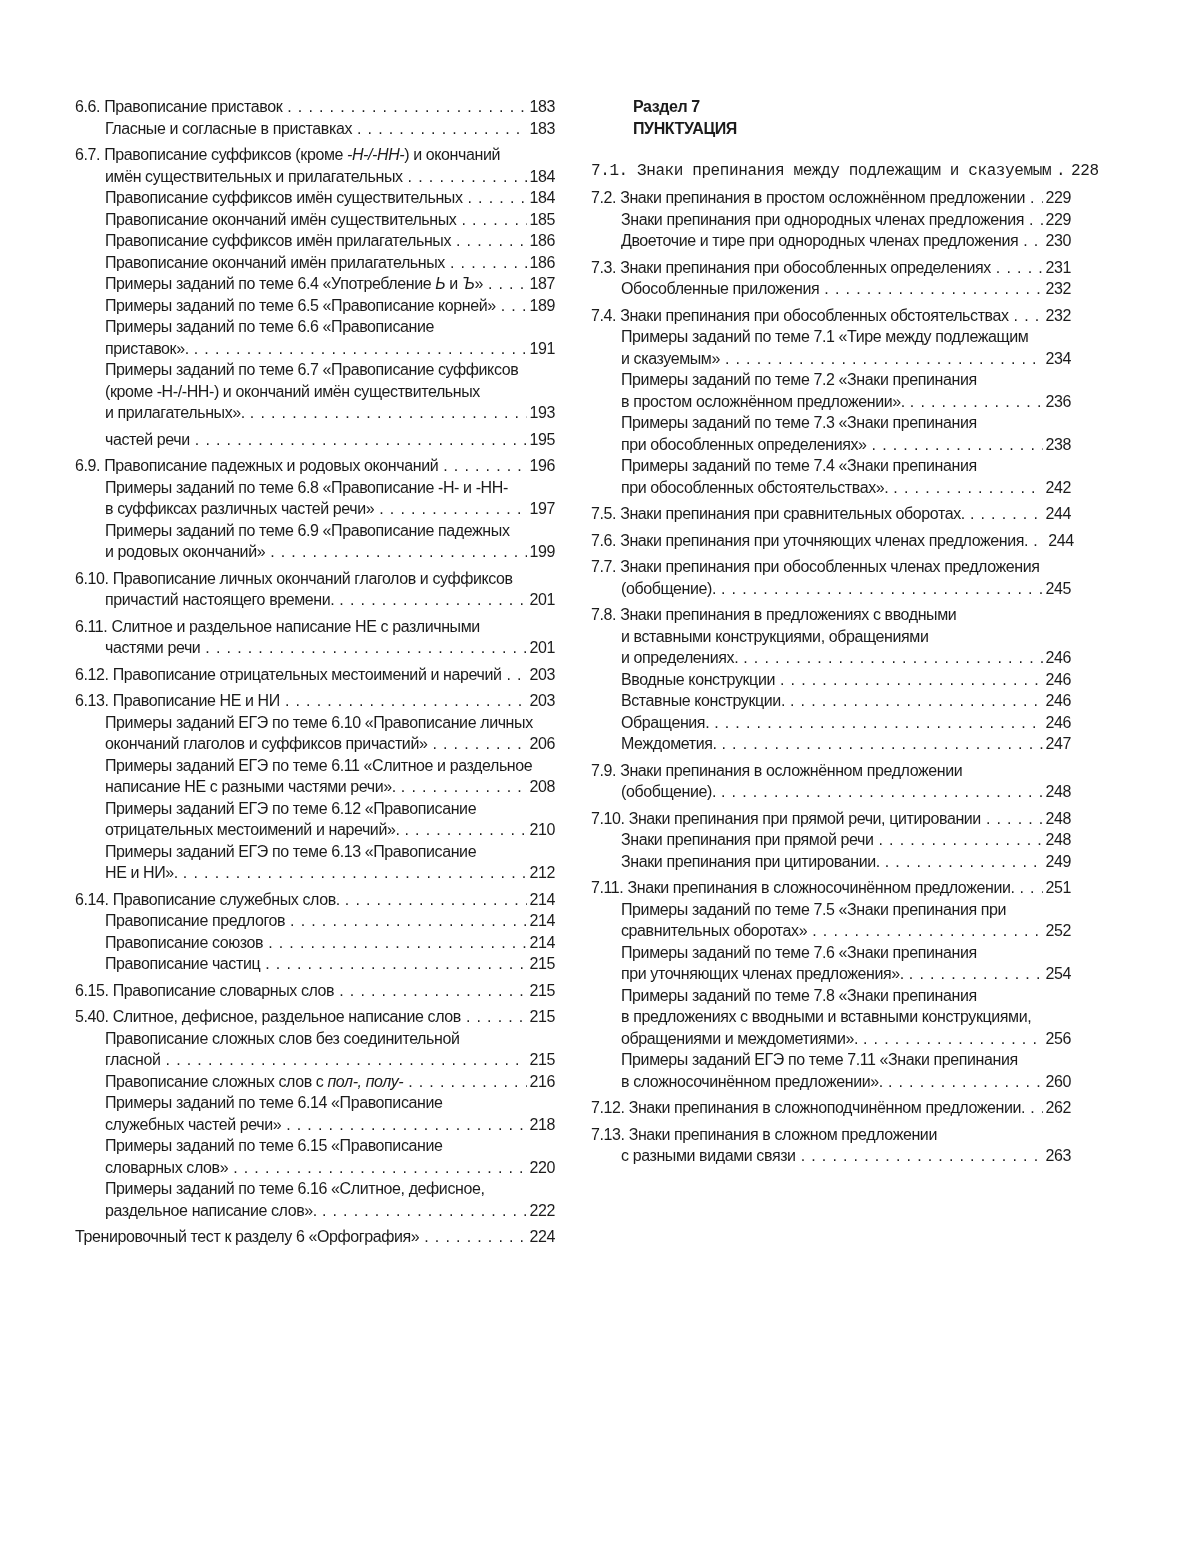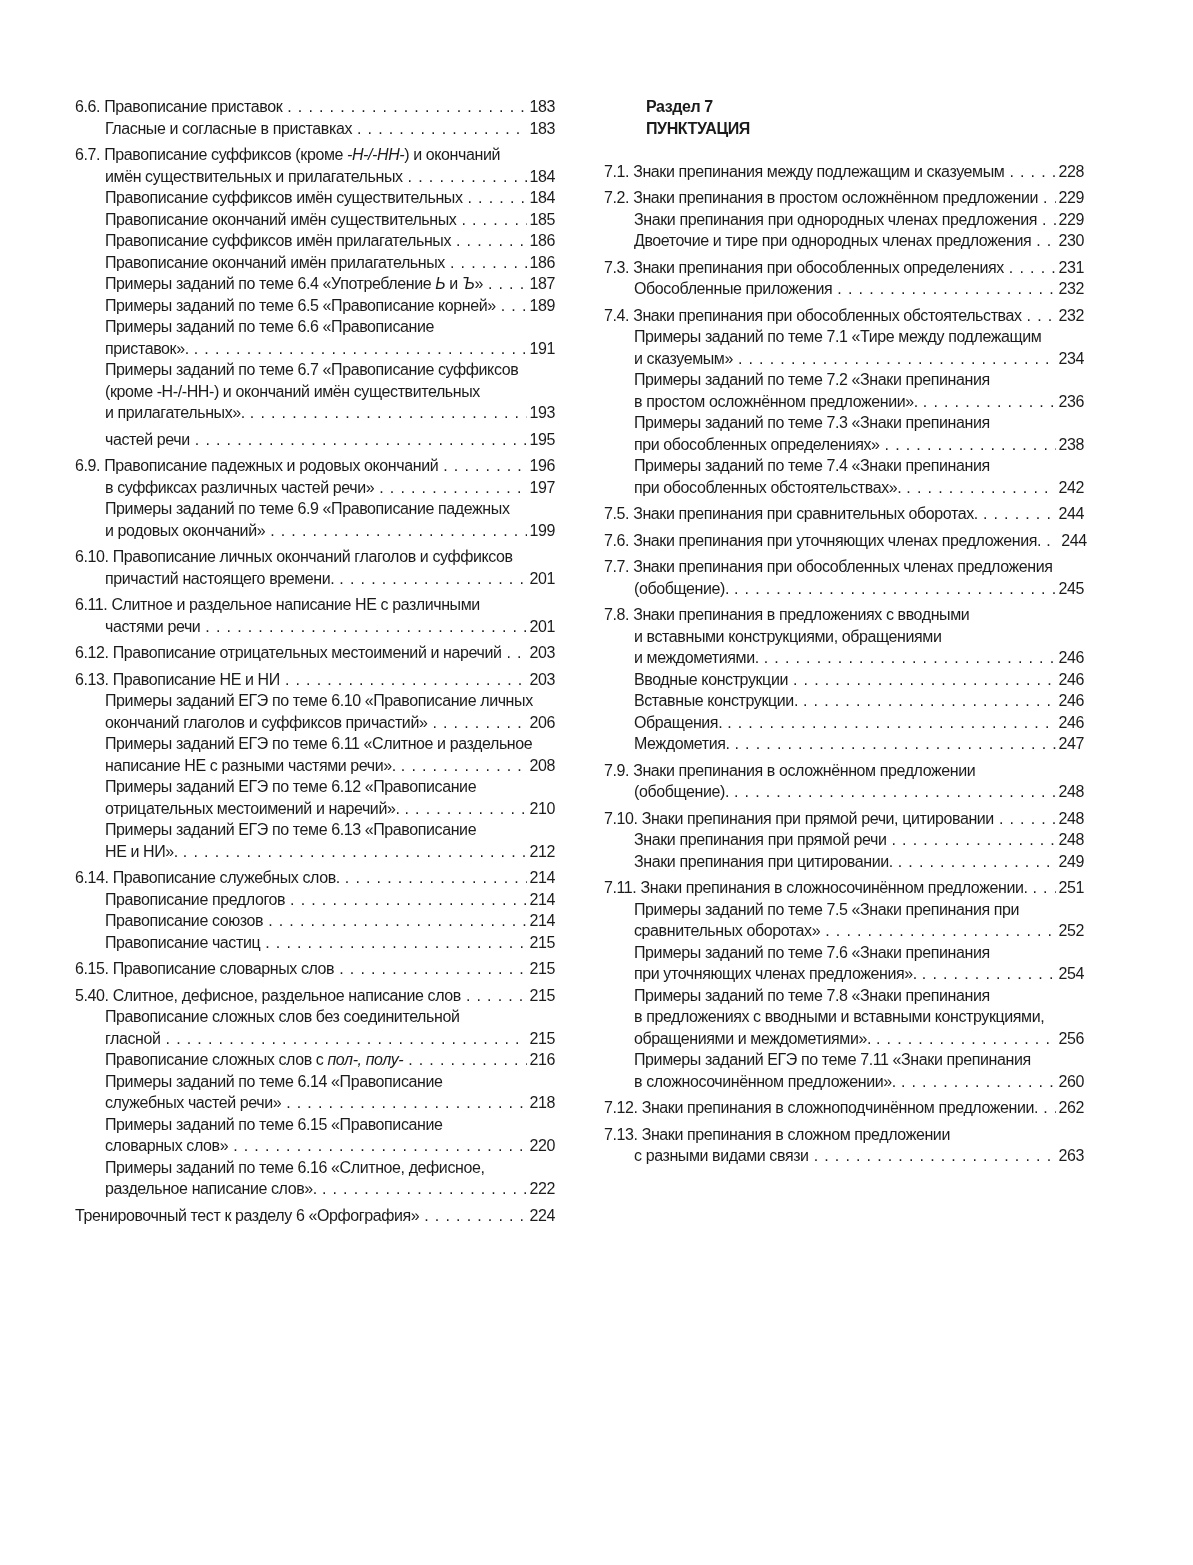--- a/index.html
+++ b/index.html
@@ -1,26 +1,26 @@
 <!DOCTYPE html>
 <html lang="ru"><head>
 <meta charset="utf-8">
 <style>
   html,body{margin:0;padding:0;background:#e8e8e8;}
   .page{
     width:1193px;height:1565px;background:#ffffff;box-sizing:border-box;
     padding:96px 0 0 75px;
     font-family:"Liberation Sans","DejaVu Sans",sans-serif;
     font-size:16px;line-height:21.5px;letter-spacing:-0.4px;color:#1b1b1b;
-    display:grid;grid-template-columns:480px 480px;column-gap:49px;align-content:start;
+    display:grid;grid-template-columns:480px 480px;column-gap:36px;align-content:start;
   }
   .col{min-width:0;}
   .heading{font-weight:bold;margin-bottom:21.5px;margin-left:42px;}
   .group + .group{margin-top:5px;}
-  .heading + .group{margin-top:0;}
+  .heading + .group{margin-top:0;font-family:Liberation Mono, monospace;}
   .item{padding-left:30px;}
   .line{white-space:nowrap;}
   .line.hang{margin-left:-30px;}
   .line.last{display:flex;align-items:baseline;}
   .txt{flex:0 1 auto;}
   .leader{flex:1 0 12px;overflow:hidden;white-space:nowrap;margin-left:5px;margin-right:3px;}
   .leader::after{
     content:". . . . . . . . . . . . . . . . . . . . . . . . . . . . . . . . . . . . . . . . . . . . . . . . . . . . . . . . . . . . . . . . . . . . . . . . . . . .";
     word-spacing:2.5px;
   }
@@ -128,20 +128,21 @@
       </div>
       <div class="group">
         <div class="item main">
           <div class="line last hang">
             <span class="txt"><span>6.9. Правописание падежных и родовых окончаний</span></span>
             <span class="leader"></span>
             <span class="pagenum">196</span>
           </div>
         </div>
         <div class="item sub">
+          <div class="line"><span>Примеры заданий по теме 6.8 «Правописание -Н- и -НН-</span></div>
           <div class="line last">
             <span class="txt"><span>в суффиксах различных частей речи»</span></span>
             <span class="leader"></span>
             <span class="pagenum">197</span>
           </div>
         </div>
         <div class="item sub">
           <div class="line"><span>Примеры заданий по теме 6.9 «Правописание падежных</span></div>
           <div class="line last">
             <span class="txt"><span>и родовых окончаний»</span></span>
@@ -437,21 +438,21 @@
             <span class="leader"></span>
             <span class="pagenum">245</span>
           </div>
         </div>
       </div>
       <div class="group">
         <div class="item main">
           <div class="line hang"><span>7.8. Знаки препинания в предложениях с вводными</span></div>
           <div class="line"><span>и вставными конструкциями, обращениями</span></div>
           <div class="line last">
-            <span class="txt"><span>и междометиями.</span></span>
+            <span class="txt"><span>и определениях.</span></span>
             <span class="leader"></span>
             <span class="pagenum">246</span>
           </div>
         </div>
         <div class="item sub">
           <div class="line last">
             <span class="txt"><span>Вводные конструкции</span></span>
             <span class="leader"></span>
             <span class="pagenum">246</span>
           </div>

